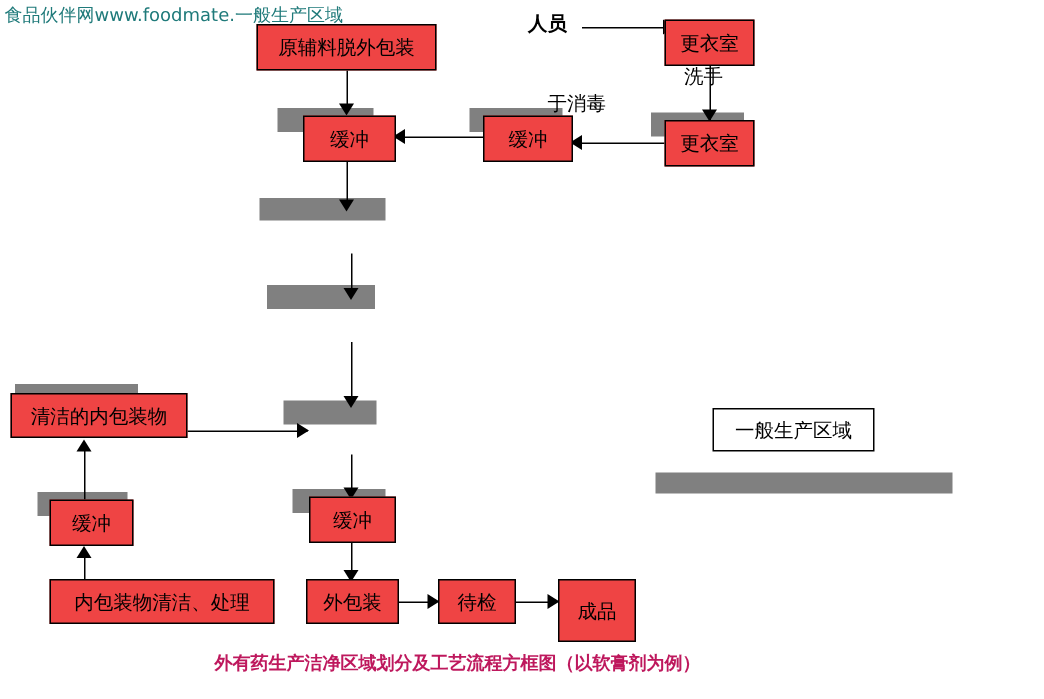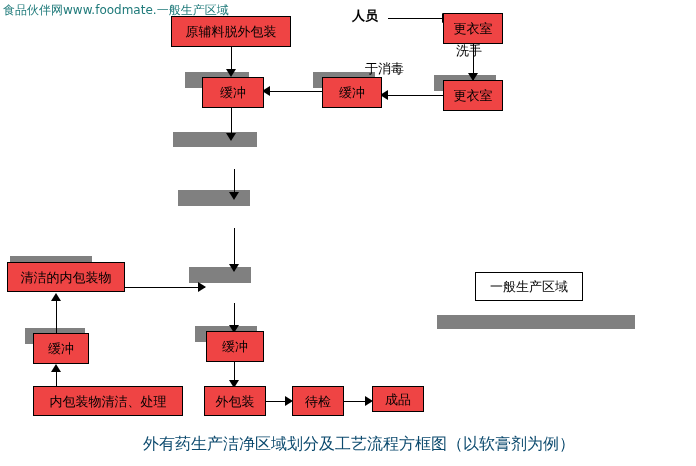--- a/index.html
+++ b/index.html
@@ -112,23 +112,23 @@
     align-items: center;
     justify-content: center;
     white-space: nowrap;
     z-index: 3;
     margin-left: 28px;
   }
 
   
   .caption {
     position: absolute;
-    font-size: 16px;
-    font-weight: normal;
-    color: #0c4a6e;
+    font-size: 12px;
+    font-weight: bold;
+    color: #be185d;
     white-space: nowrap;
     z-index: 4;
   }
 </style>
 </head>
 <body>
 
 <div id="canvas">
 
   <div class="watermark">食品伙伴网www.foodmate.一般生产区域</div>
@@ -177,21 +177,21 @@
   <div class="line-h" style="left:266px; top:401px; width:24px;"></div>
   <div class="arrow arrow-right" style="left:285px; top:396px;"></div>
 
   <div class="node" style="left:292px; top:386px; width:52px; height:30px;">
     <span>待检</span>
   </div>
 
   <div class="line-h" style="left:344px; top:401px; width:26px;"></div>
   <div class="arrow arrow-right" style="left:365px; top:396px;"></div>
 
-  <div class="node" style="left:372px; top:386px; width:52px; height:26px;">
+  <div class="node" style="left:372px; top:386px; width:52px; height:42px;">
     <span>成品</span>
   </div>
 
   <div class="edge-label" style="left:352px; top:9px;font-weight:bold;">人员</div>
   <div class="line-h" style="left:388px; top:18px; width:60px;"></div>
   <div class="arrow arrow-right" style="left:442px; top:13px;"></div>
 
   <div class="node" style="left:443px; top:13px; width:60px; height:31px;">
     <span>更衣室</span>
   </div>

